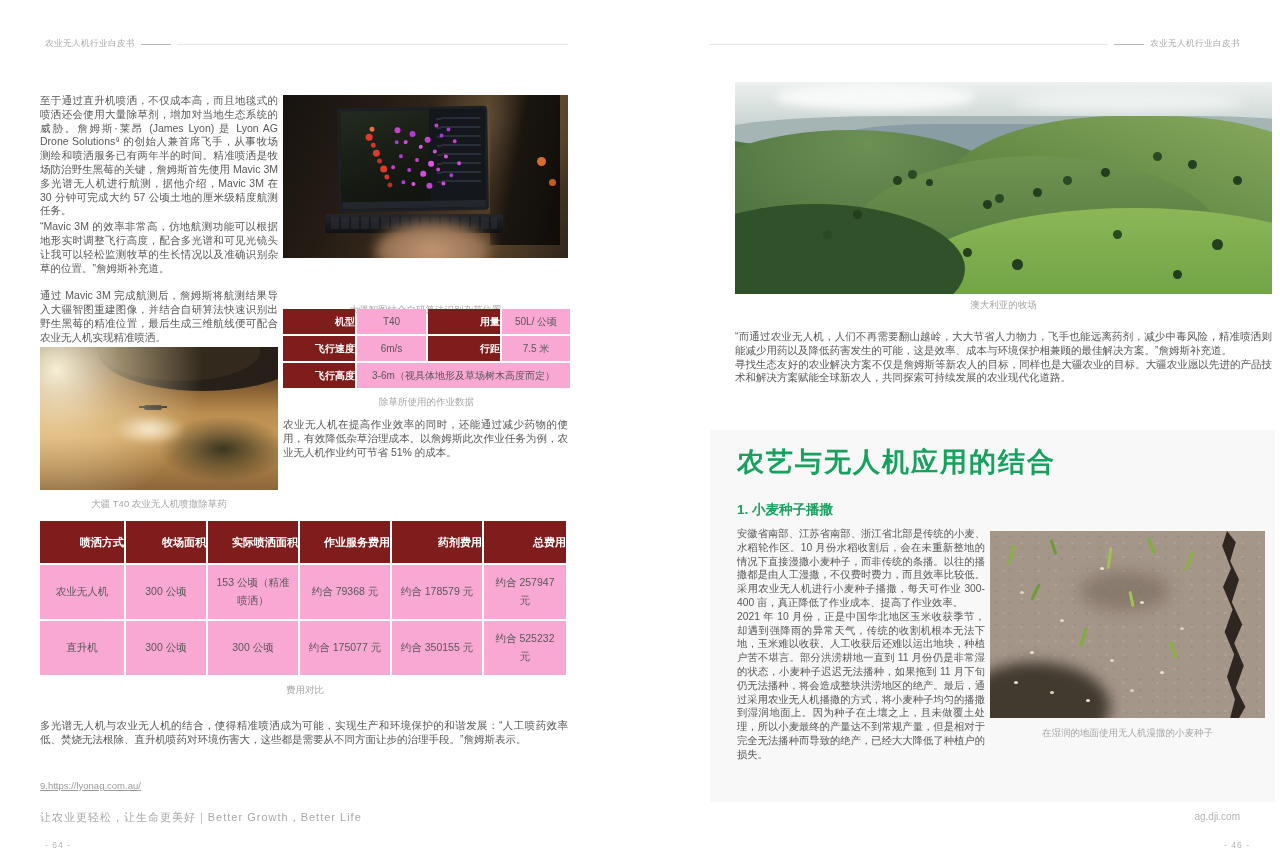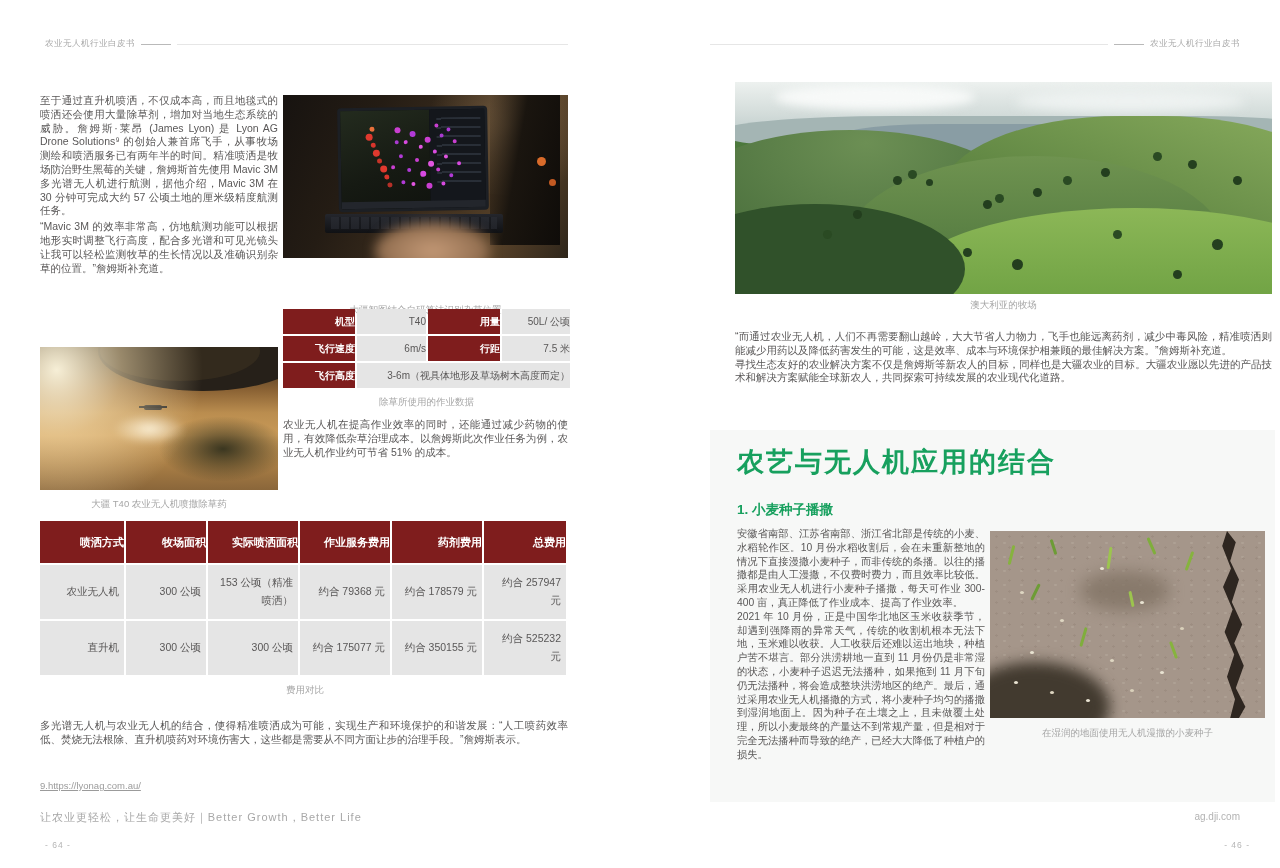--- a/index.html
+++ b/index.html
@@ -15,21 +15,21 @@
   .site { position:absolute; top:811px; right:40px; font-size:10px; color:#b3b3b3; }
 
   
   .btxt { font-size:10.5px; line-height:13.8px; text-align:justify; color:#595757; }
   .caption { font-size:9.5px; color:#a6a6a6; text-align:center; }
   .footnote { position:absolute; left:40px; top:780px; font-size:9.5px; color:#9b9b9b; text-decoration:underline; cursor:pointer; }
 
   
   table { border-collapse:separate; border-spacing:2px; table-layout:fixed; }
   th { background:#7f1d1d; color:#fff; font-weight:bold; text-align:right; vertical-align:middle; }
-  td { background:#e5e5e5; color:#595757; text-align:right; vertical-align:middle; }
+  td { background:#f9a8d4; color:#595757; text-align:center; vertical-align:middle; }
   .ops-table { position:absolute; left:283px; top:307px; width:287px; margin-left:-2px; }
   .ops-table th { font-size:10px; height:25px; }
   .ops-table td { font-size:10px; height:25px; }
   .cost-table { position:absolute; left:40px; top:519px; width:530px; margin-left:-2px; }
   .cost-table th { font-size:11px; height:42px; }
   .cost-table td { font-size:10.5px; height:54px; line-height:1.7; padding:0 5px; }
 
   
   .panel { position:absolute; left:710px; top:430px; width:565px; height:372px; background:#f7f8f7; }
   .sec-title { position:absolute; left:737px; top:444px; font-size:27px; font-weight:bold; color:#17A05E; letter-spacing:2px; }
@@ -121,20 +121,21 @@
 </div>
 <div class="hdr" style="left:710px; width:530px;">
   <span class="line"></span>
   <span class="seg"></span>
   <span>农业无人机行业白皮书</span>
 </div>
 
 <div class="abs lp-col1">
   <div class="btxt">至于通过直升机喷洒，不仅成本高，而且地毯式的喷洒还会使用大量除草剂，增加对当地生态系统的威胁。詹姆斯·莱昂 (James Lyon) 是 Lyon AG Drone Solutions⁹ 的创始人兼首席飞手，从事牧场测绘和喷洒服务已有两年半的时间。精准喷洒是牧场防治野生黑莓的关键，詹姆斯首先使用 Mavic 3M 多光谱无人机进行航测，据他介绍，Mavic 3M 在 30 分钟可完成大约 57 公顷土地的厘米级精度航测任务。</div>
   <div class="btxt p2">“Mavic 3M 的效率非常高，仿地航测功能可以根据地形实时调整飞行高度，配合多光谱和可见光镜头让我可以轻松监测牧草的生长情况以及准确识别杂草的位置。”詹姆斯补充道。</div>
+  <div class="btxt p3">通过 Mavic 3M 完成航测后，詹姆斯将航测结果导入大疆智图重建图像，并结合自研算法快速识别出野生黑莓的精准位置，最后生成三维航线便可配合农业无人机实现精准喷洒。</div>
 </div>
 
 <div class="fig f-sunset">
   <div class="sun-hill1"></div>
   <div class="sun-hill2"></div>
   <div class="sun-ravine"></div>
   <div class="sun-mist"></div>
   <div class="sun-drone"></div>
   <div class="sun-flare"></div>
 </div>

